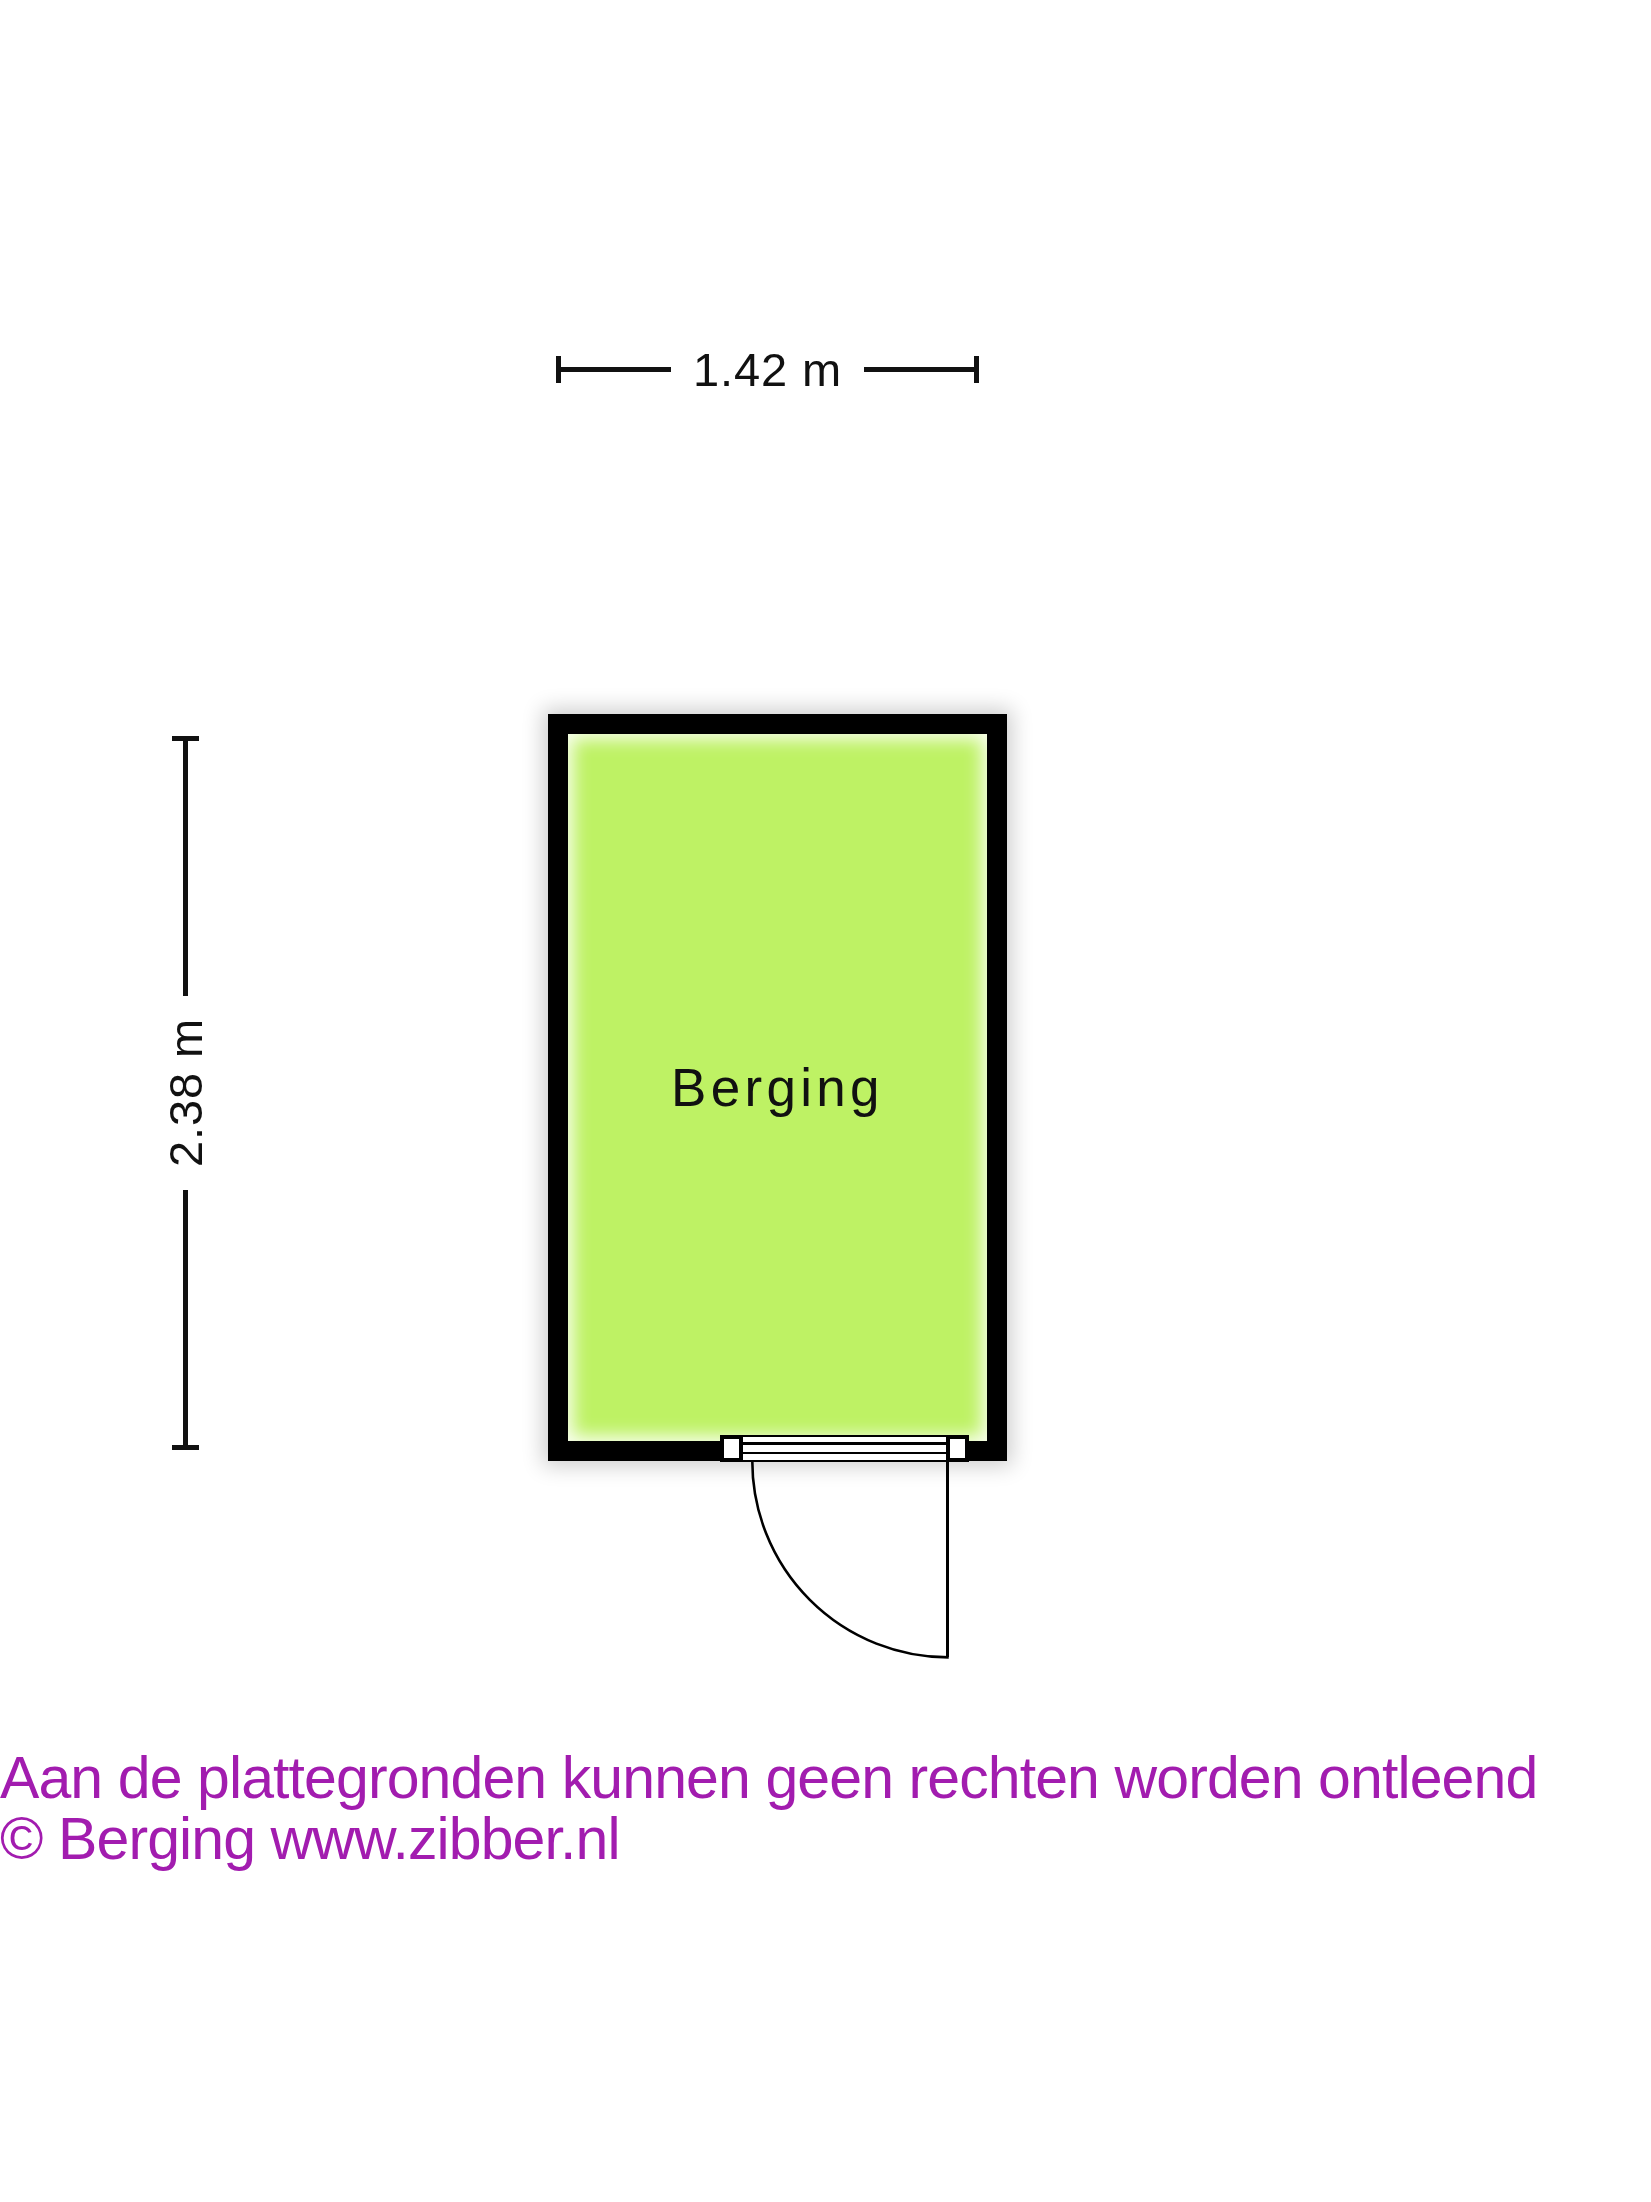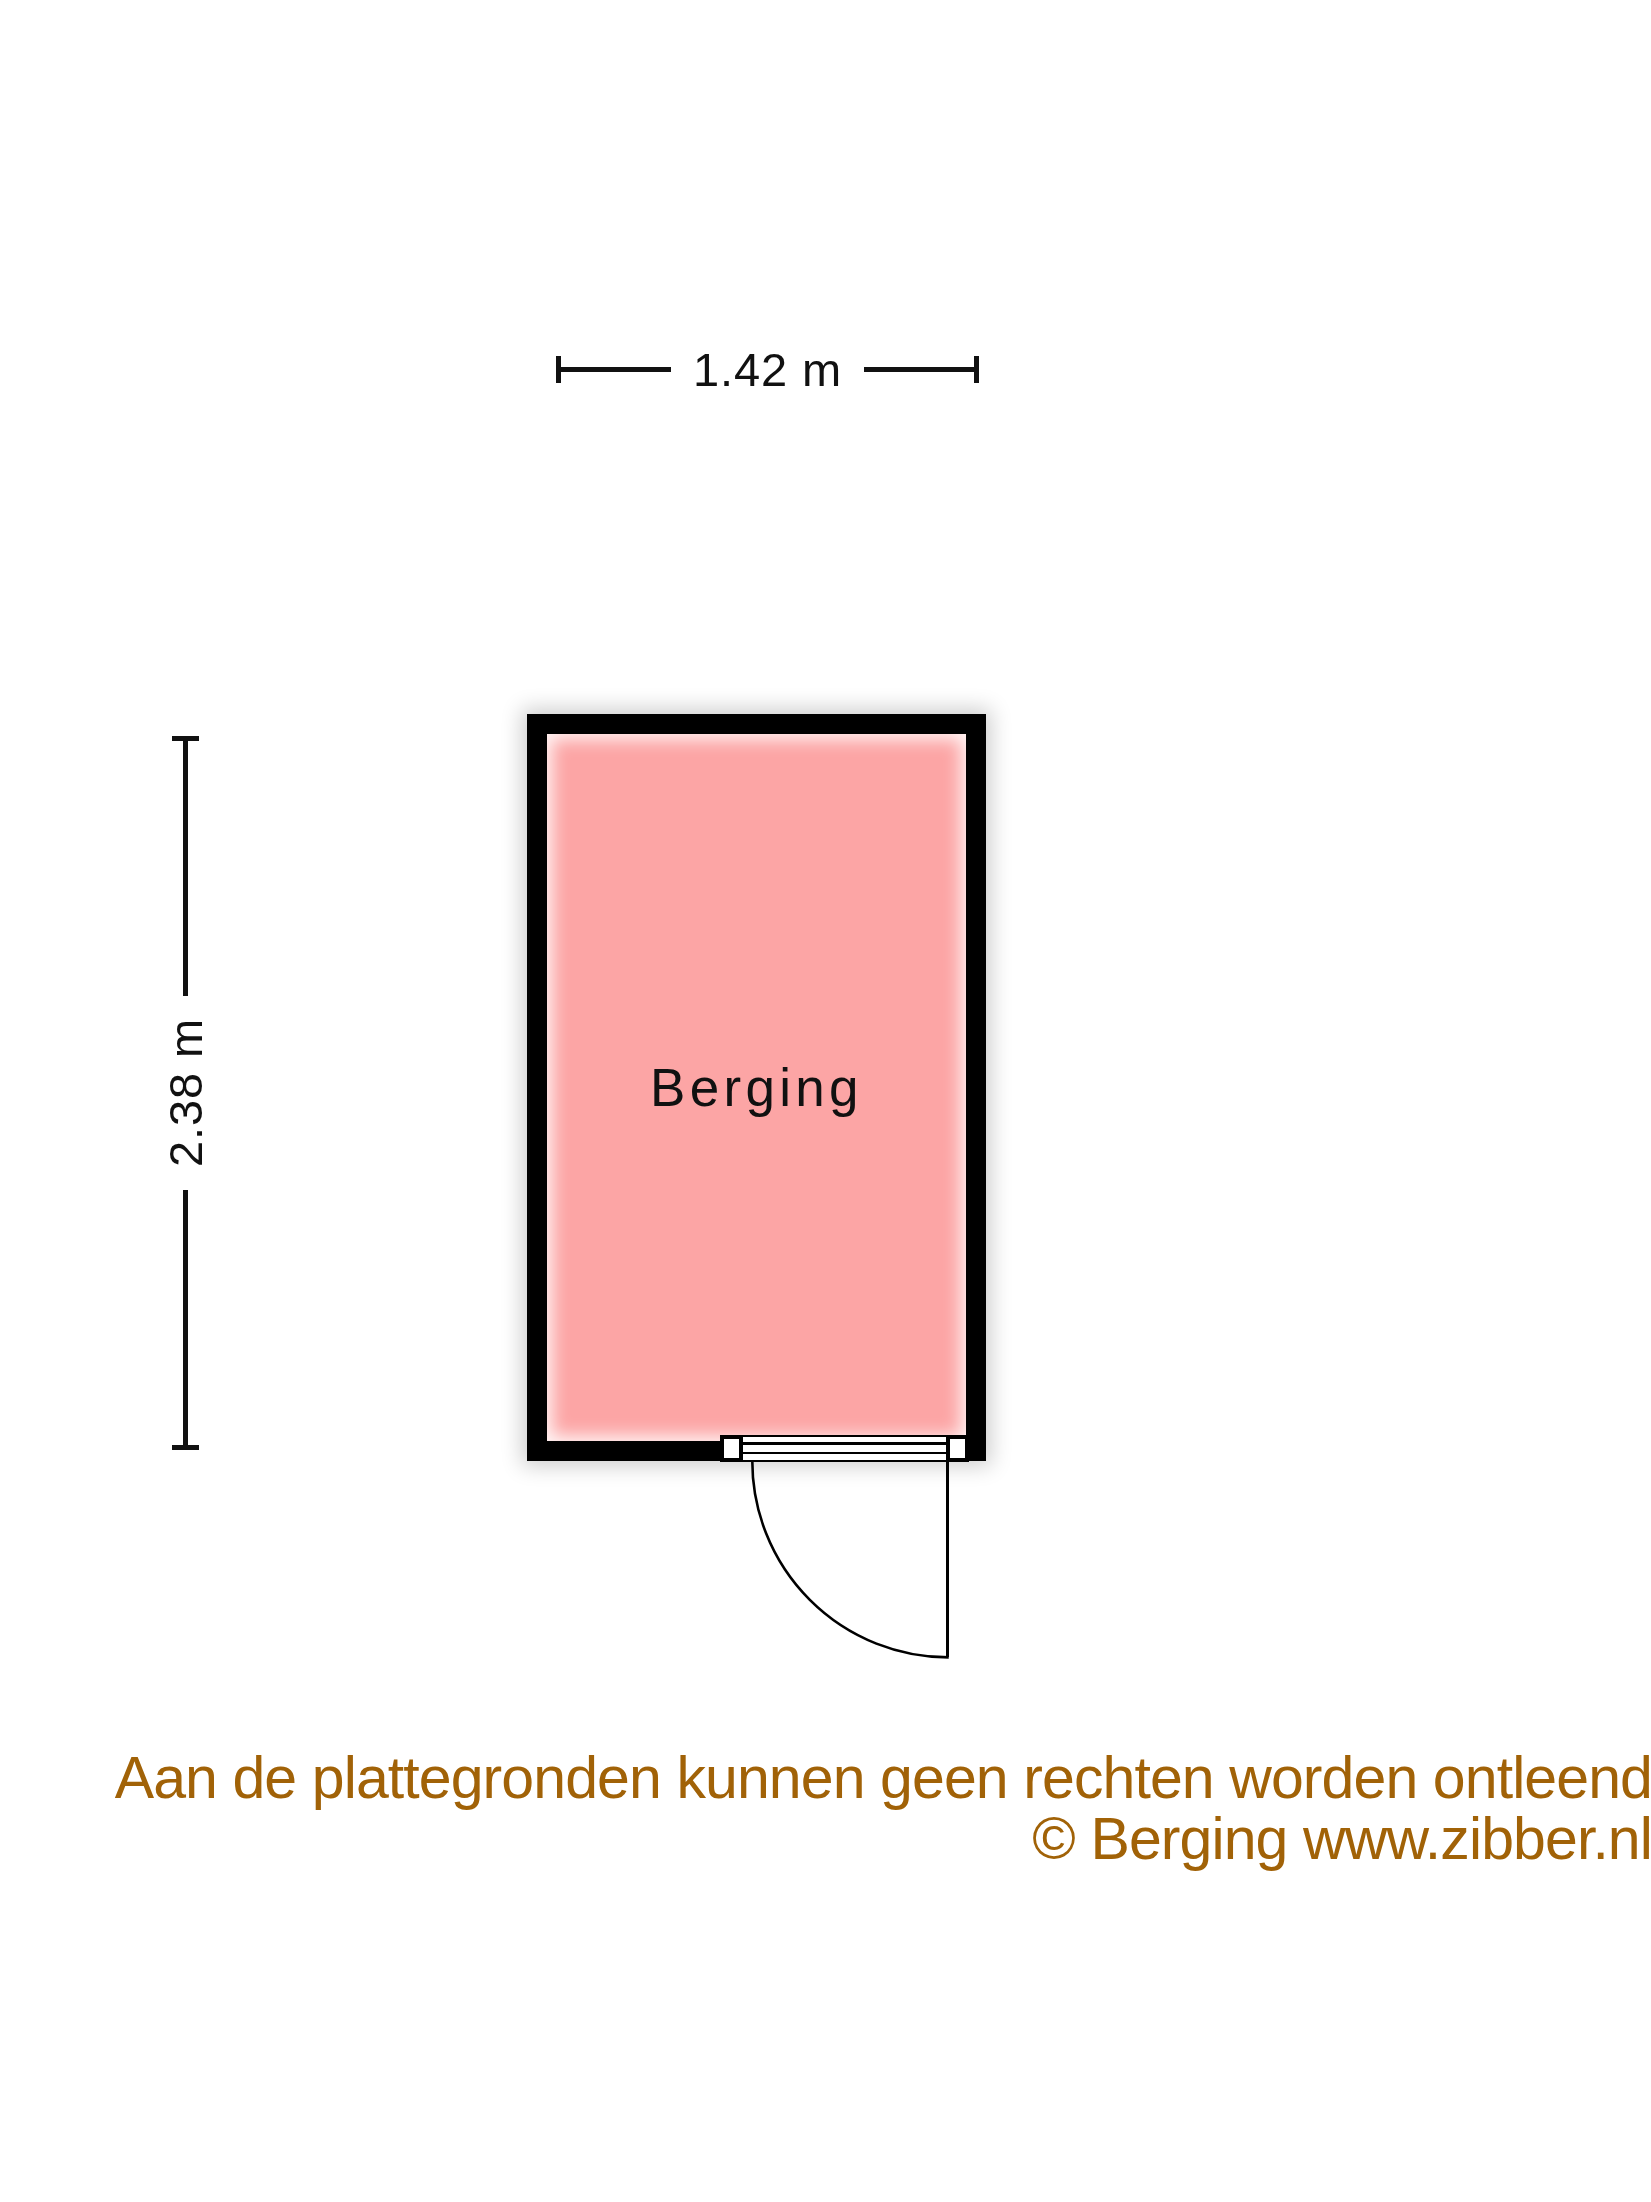--- a/index.html
+++ b/index.html
@@ -40,25 +40,25 @@
   .dim-v .seg  { width: 5.2px; background: #111; flex: 1 1 auto; }
   .dim-v .dim-label {
     margin: 22.4px 0;
     writing-mode: vertical-rl;
     transform: rotate(180deg);
   }
 
   
   .room {
     position: absolute;
-    left: 527px; top: 714px;
+    left: 548px; top: 714px;
     width: 459px; height: 747px;
     box-sizing: border-box;
     border: 20.6px solid #000000;
-    background: #fca5a5;
+    background: #bef264;
     box-shadow: 0 0 20.6px 5.2px rgba(0,0,0,0.20), inset 0 0 17px 5.2px rgba(255,255,255,0.90);
     display: flex; align-items: center; justify-content: center;
   }
   .room-label {
     font-size: 53px;
     letter-spacing: 4.3px;
     color: #111;
     white-space: nowrap;
   }
 
@@ -102,25 +102,25 @@
     position: absolute;
     left: 751px; top: 1461px;
     z-index: 1;
   }
 
   
   .footer {
     position: absolute;
     left: 0; top: 1748px;
     width: 1652px;
-    text-align: right;
+    text-align: left;
     font-size: 59px;
     line-height: 61px;
     letter-spacing: -0.9px;
-    color: #a16207;
+    color: #a21caf;
   }
   .footer .line { white-space: nowrap; }
 </style>
 </head>
 <body>
 
 <div class="canvas">
 
   <div class="dim-h">
     <div class="tick"></div>

